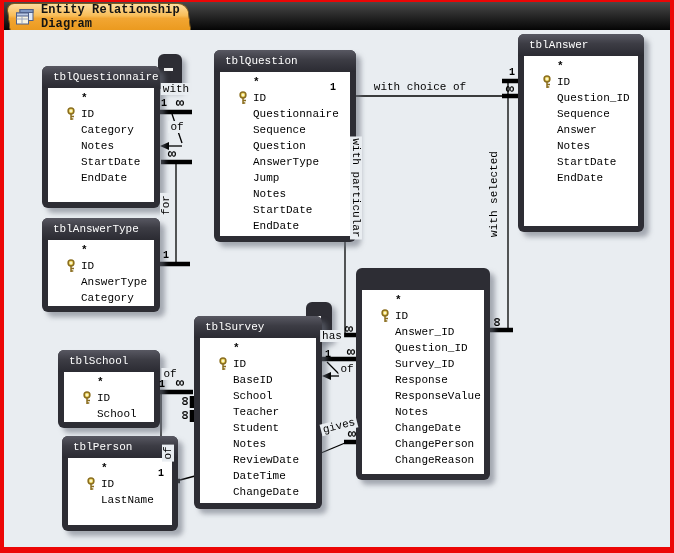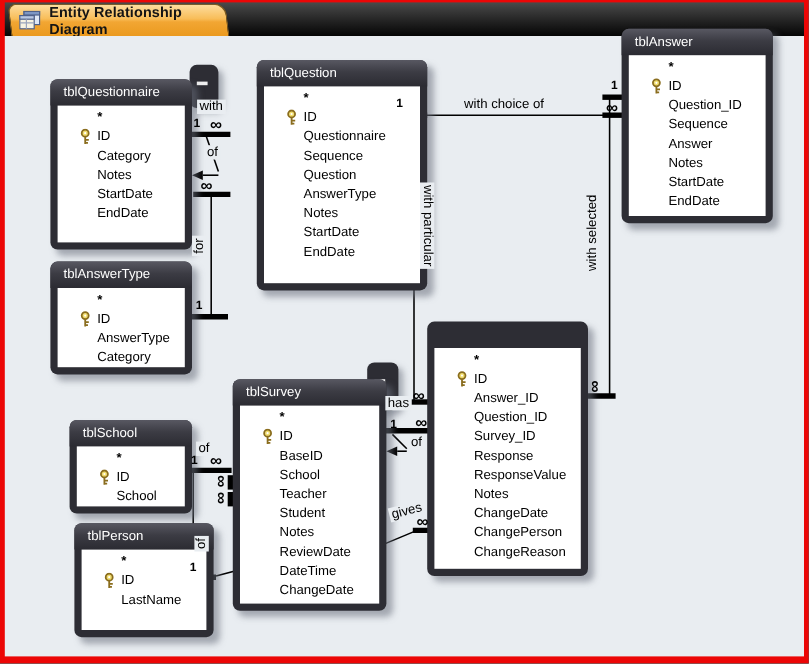--- a/index.html
+++ b/index.html
@@ -1,17 +1,17 @@
 <!DOCTYPE html>
 <html><head>
 <meta charset="utf-8">
 <style>
   html,body{margin:0;padding:0;background:#555;}
   .page{position:relative;width:674px;height:553px;background:#ec0606;overflow:hidden;
-        font-family:Liberation Sans, sans-serif;}
+        font-family:Liberation Mono, monospace;}
   
   .tabbar{position:absolute;left:4px;top:2px;width:666px;height:28px;
           background:linear-gradient(#4a4a4a,#232323 55%,#050505);}
   .doc-tab{position:absolute;left:2px;top:1px;height:27px;width:182px;}
   .doc-tab .tab-bg{position:absolute;inset:0;border:1px solid #7c5a1e;border-bottom:none;
           border-radius:8px 10px 0 0;transform:skewX(7deg);transform-origin:0 0;
           background:linear-gradient(#fddd9f,#f8bd58 45%,#f2a633 55%,#eb9a1f);}
   .doc-tab .tab-inner{position:relative;display:flex;align-items:center;height:100%;padding-left:10px;}
   .tab-title{font-size:12px;font-weight:bold;color:#141414;margin-left:7px;letter-spacing:.1px;}
   .tab-icon{display:inline-block;width:18px;height:16px;}
@@ -171,33 +171,37 @@
             <div class="frow">
               <span class="keycell"></span>
               <span class="fname">Question</span>
             </div>
             <div class="frow">
               <span class="keycell"></span>
               <span class="fname">AnswerType</span>
             </div>
             <div class="frow">
               <span class="keycell"></span>
+              <span class="fname">Jump</span>
+            </div>
+            <div class="frow">
+              <span class="keycell"></span>
               <span class="fname">Notes</span>
             </div>
             <div class="frow">
               <span class="keycell"></span>
               <span class="fname">StartDate</span>
             </div>
             <div class="frow">
               <span class="keycell"></span>
               <span class="fname">EndDate</span>
             </div>
           </div>
         </div>
-        <div class="tbl" style="left: 518px; top: 24px; width: 126px; height: 162px;">
+        <div class="tbl" style="left: 518px; top: 34px; width: 126px; height: 198px;">
           <div class="tbl-header">tblAnswer</div>
           <div class="tbl-body">
             <div class="frow">
               <span class="keycell"></span>
               <span class="fname star">*</span>
             </div>
             <div class="frow">
               <span class="keycell">
                 <svg width="10" height="14" viewBox="0 0 10 14">
                   <circle cx="5" cy="4" r="2.9" fill="#f0dc6e" stroke="#8a6d1e" stroke-width="1.5"></circle>

